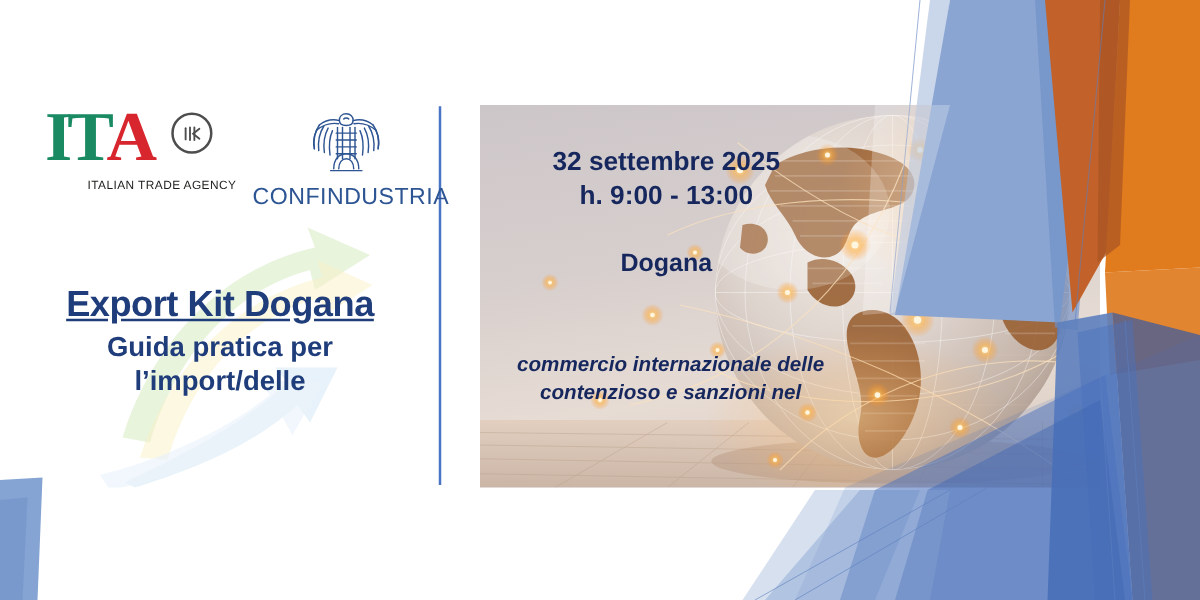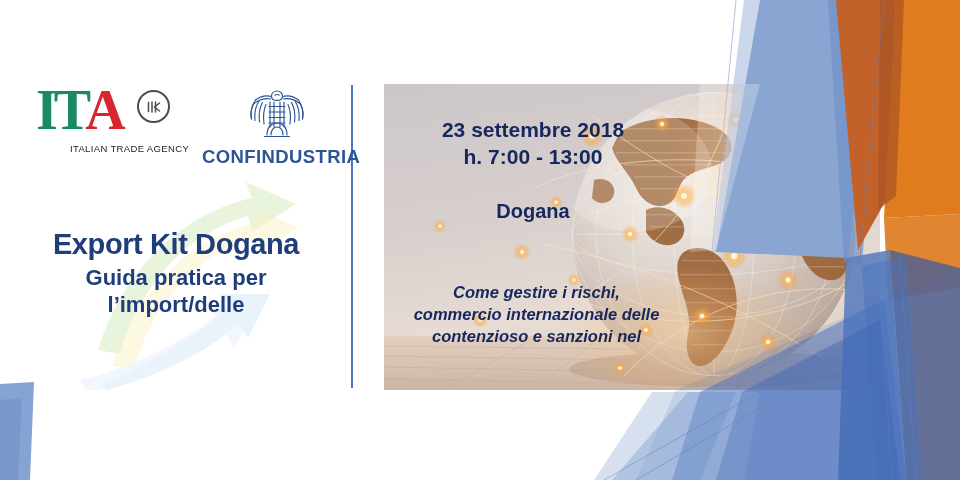--- a/index.html
+++ b/index.html
@@ -22,26 +22,26 @@
   .ita-l{font-family:"Liberation Serif", serif;font-weight:700;font-size:56px;letter-spacing:-1px;}
   .ita-i{color:#1a8a63;}
   .ita-t{color:#1a8a63;margin-left:-3px;}
   .ita-a{color:#d8262f;margin-left:-5px;}
   .ita-emblem{position:absolute;left:101px;top:4px;width:29px;height:29px;border:2px solid #4d4d4d;border-radius:50%;
               display:flex;align-items:center;justify-content:center;background:#fff;}
   .ita-tag{margin-top:5px;font-size:9.5px;font-weight:400;color:#1d1d1b;letter-spacing:0.35px;white-space:nowrap;padding-left:34px;}
 
   .conf-block{position:relative;width:150px;margin-left:30px;text-align:center;}
   .conf-mark{height:58px;display:flex;align-items:center;justify-content:center;}
-  .conf-tag{margin-top:2px;font-size:18.5px;font-weight:700;color:#2e5593;letter-spacing:0.4px;white-space:nowrap;}
+  .conf-tag{margin-top:2px;font-size:18.5px;font-weight:400;color:#2e5593;letter-spacing:0.4px;white-space:nowrap;}
 
   .watermark{position:absolute;left:70px;top:180px;width:250px;height:210px;opacity:.85;}
 
   .title-wrap{position:absolute;left:0;top:228px;width:352px;text-align:center;color:#1f3d7a;}
-  .title-main{font-size:29px;font-weight:700;letter-spacing:-0.4px;line-height:1.12;white-space:nowrap;}
+  .title-main{font-size:29px;font-weight:700;letter-spacing:-0.4px;line-height:1.12;white-space:nowrap;text-decoration:underline;}
   .title-sub{font-size:22px;font-weight:700;line-height:1.2;margin-top:5px;}
 
   .divider{position:absolute;left:351px;top:85px;width:2px;height:303px;background:#4a74c4;}
 
   
   .photo{position:absolute;left:384px;top:84px;width:496px;height:306px;overflow:hidden;
          background:#c9c2c6;}
   .photo-bg{position:absolute;inset:0;}
   .photo-txt{position:absolute;left:0;top:0;width:100%;height:100%;color:#16275e;}
   .pt-date{position:absolute;left:14px;top:33px;width:270px;text-align:center;font-size:21px;font-weight:700;line-height:1.28;}
@@ -218,26 +218,25 @@
           <circle cx="56" cy="142" r="1.5" fill="#fff6e0"></circle>
         <circle cx="478" cy="246" r="8" fill="url(#glowg)"></circle>
           <circle cx="478" cy="246" r="1.8" fill="#fff6e0"></circle>
         <circle cx="236" cy="284" r="7" fill="url(#glowg)"></circle>
           <circle cx="236" cy="284" r="1.6" fill="#fff6e0"></circle>
       </g>
     </svg>
 
     <div class="photo-txt">
       <div class="pt-date">
-        <div>23 settembre 2018</div>
-        <div>h. 7:00 - 13:00</div>
+        <div>32 settembre 2025</div>
+        <div>h. 9:00 - 13:00</div>
       </div>
       <div class="pt-kind">Dogana</div>
       <div class="pt-desc">
-        <div>Come gestire i rischi,</div>
         <div>commercio internazionale delle</div>
         <div>contenzioso e sanzioni nel</div>
       </div>
     </div>
   </div>
 
   <svg class="deco" viewBox="0 0 960 480" preserveAspectRatio="none">
 
     <path d="M0 384 L34 382 L30 480 L0 480 Z" fill="#7e9ed1" opacity="0.95"></path>
     <path d="M0 400 L22 398 L18 480 L0 480 Z" fill="#6e90c8" opacity="0.5"></path>

